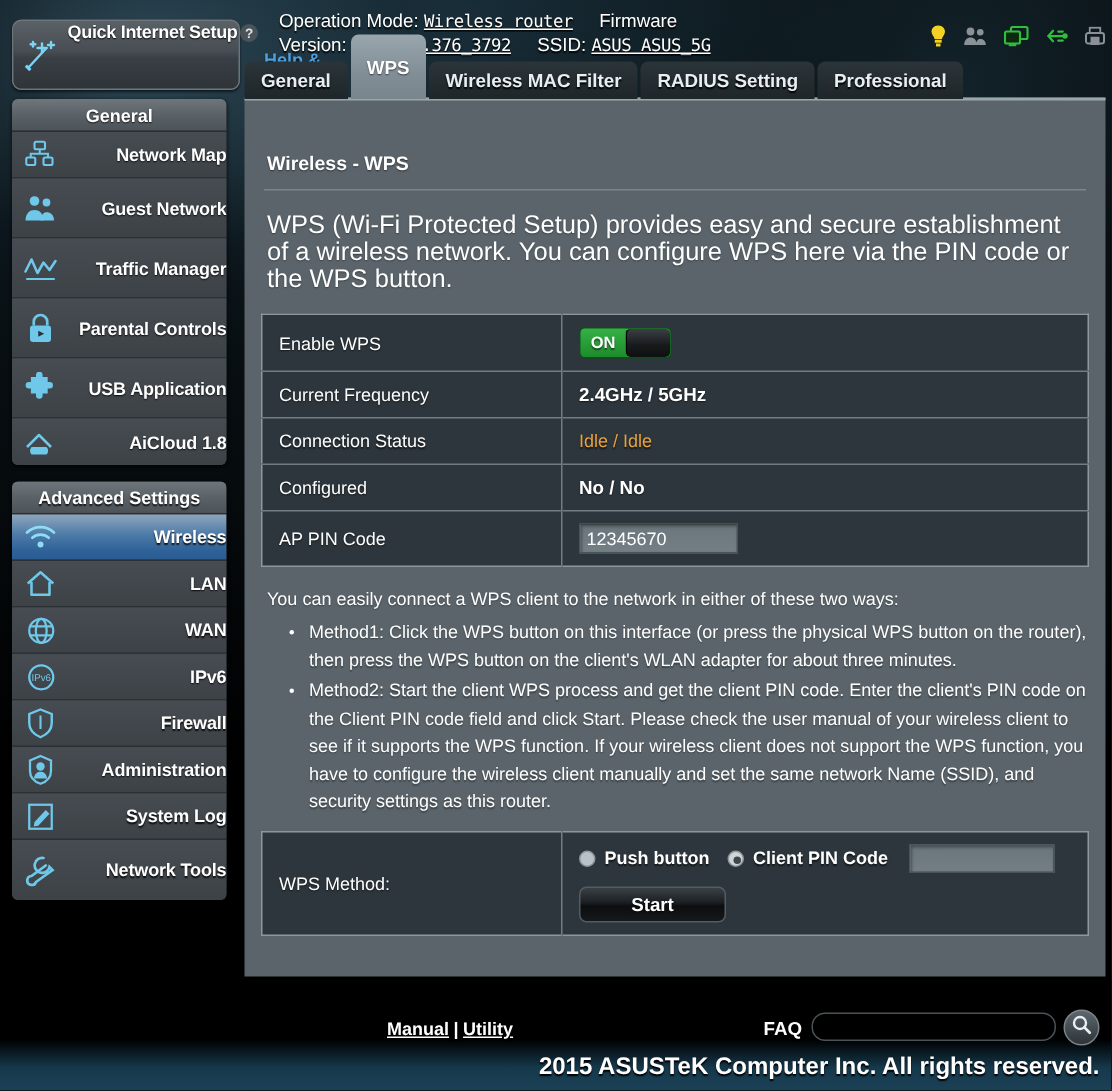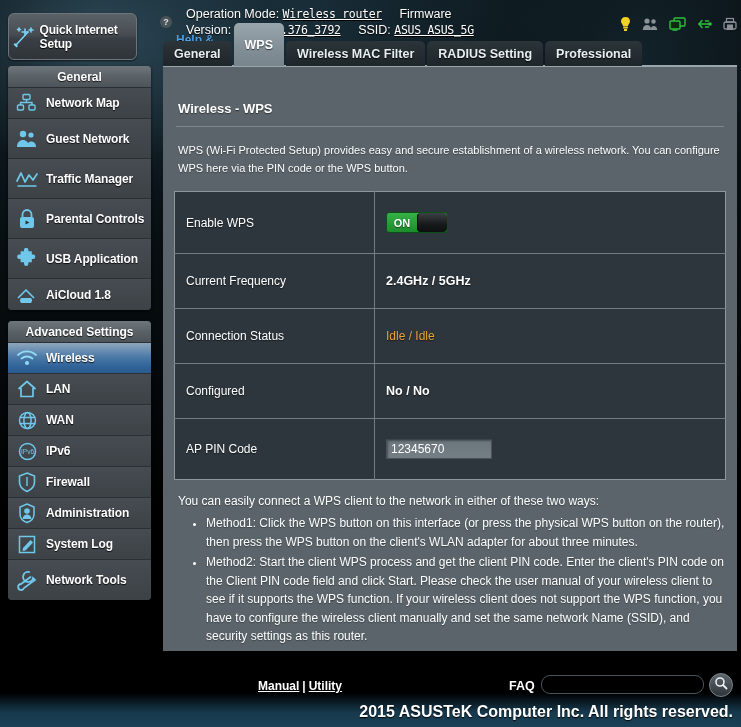--- a/index.html
+++ b/index.html
@@ -19,26 +19,26 @@
       linear-gradient(180deg, #0b1418 0%, #060b0e 45%, #000000 70%);
   }
 
   
   #sidebar {
     position: absolute; left: 0; top: 0;
     width: 158px; height: 660px;
   }
   .qis-btn {
     position: absolute; left: 8px; top: 13px;
-    width: 129px; height: 47px;
+    width: 152px; height: 47px;
     border-radius: 6px;
     background: linear-gradient(180deg, #5b6267 0%, #474d52 45%, #393f44 55%, #2e3438 100%);
     border: 1px solid #6d757a;
     box-shadow: 0 1px 2px rgba(0,0,0,0.6);
-    display: flex; align-items: center;
+    display: flex; 
     cursor: pointer;
   }
   .qis-icon { width: 36px; display:flex; align-items:center; justify-content:center; }
   .qis-label {
     color: #ffffff; font-size: 12px; font-weight: bold;
     line-height: 14px; text-shadow: 0 1px 1px #000;
     letter-spacing: -0.2px;
   }
 
   .sb-group {
@@ -60,20 +60,21 @@
     text-shadow: 0 1px 1px rgba(0,0,0,0.8);
     border-bottom: 1px solid #2a2f33;
   }
   .sb-item {
     min-height: 31px;
     display: flex; align-items: center;
     border-bottom: 1px solid #2b3034;
     background: linear-gradient(180deg, #464c51 0%, #3c4246 100%);
     cursor: pointer;
     padding: 2px 0;
+    justify-content: space-between;
   }
   .sb-item:last-child { border-bottom: none; }
   .sb-item.active {
     background: linear-gradient(180deg, #8ea6bc 0%, #4d7ba8 45%, #2f6298 80%, #2a5c92 100%);
   }
   .sb-ico {
     width: 38px; min-width: 38px;
     display: flex; align-items: center; justify-content: center;
   }
   .sb-label {
@@ -146,37 +147,37 @@
   .page-title {
     color: #ffffff; font-size: 13px; font-weight: bold;
     padding: 34px 4px 10px 4px;
     text-shadow: 0 1px 1px rgba(0,0,0,0.5);
   }
   .divider-line {
     height: 1px; background: rgba(255,255,255,0.22);
     margin: 0 2px 14px 2px;
   }
   .intro {
-    color: #ffffff; font-size: 11px; line-height: 18px;
+    color: #ffffff; font-size: 17px; line-height: 18px;
     padding: 0 4px 14px 4px;
     text-shadow: 0 1px 1px rgba(0,0,0,0.35);
   }
 
   
   .stable {
     width: 100%;
     border-collapse: collapse;
     border: 1px solid #8d979d;
     background: #2d363c;
     table-layout: fixed;
   }
   .stable tr { border-bottom: 1px solid #717c83; }
   .stable tr:last-child { border-bottom: none; }
   .stable td {
-    padding: 20px 11px;
+    padding: 8px 11px;
     vertical-align: middle;
     height: 30px;
   }
   .stable td.k {
     width: 200px;
     color: #ffffff; font-size: 12px;
     border-right: 1px solid #717c83;
     text-shadow: 0 1px 1px rgba(0,0,0,0.6);
   }
   .stable td.v {

